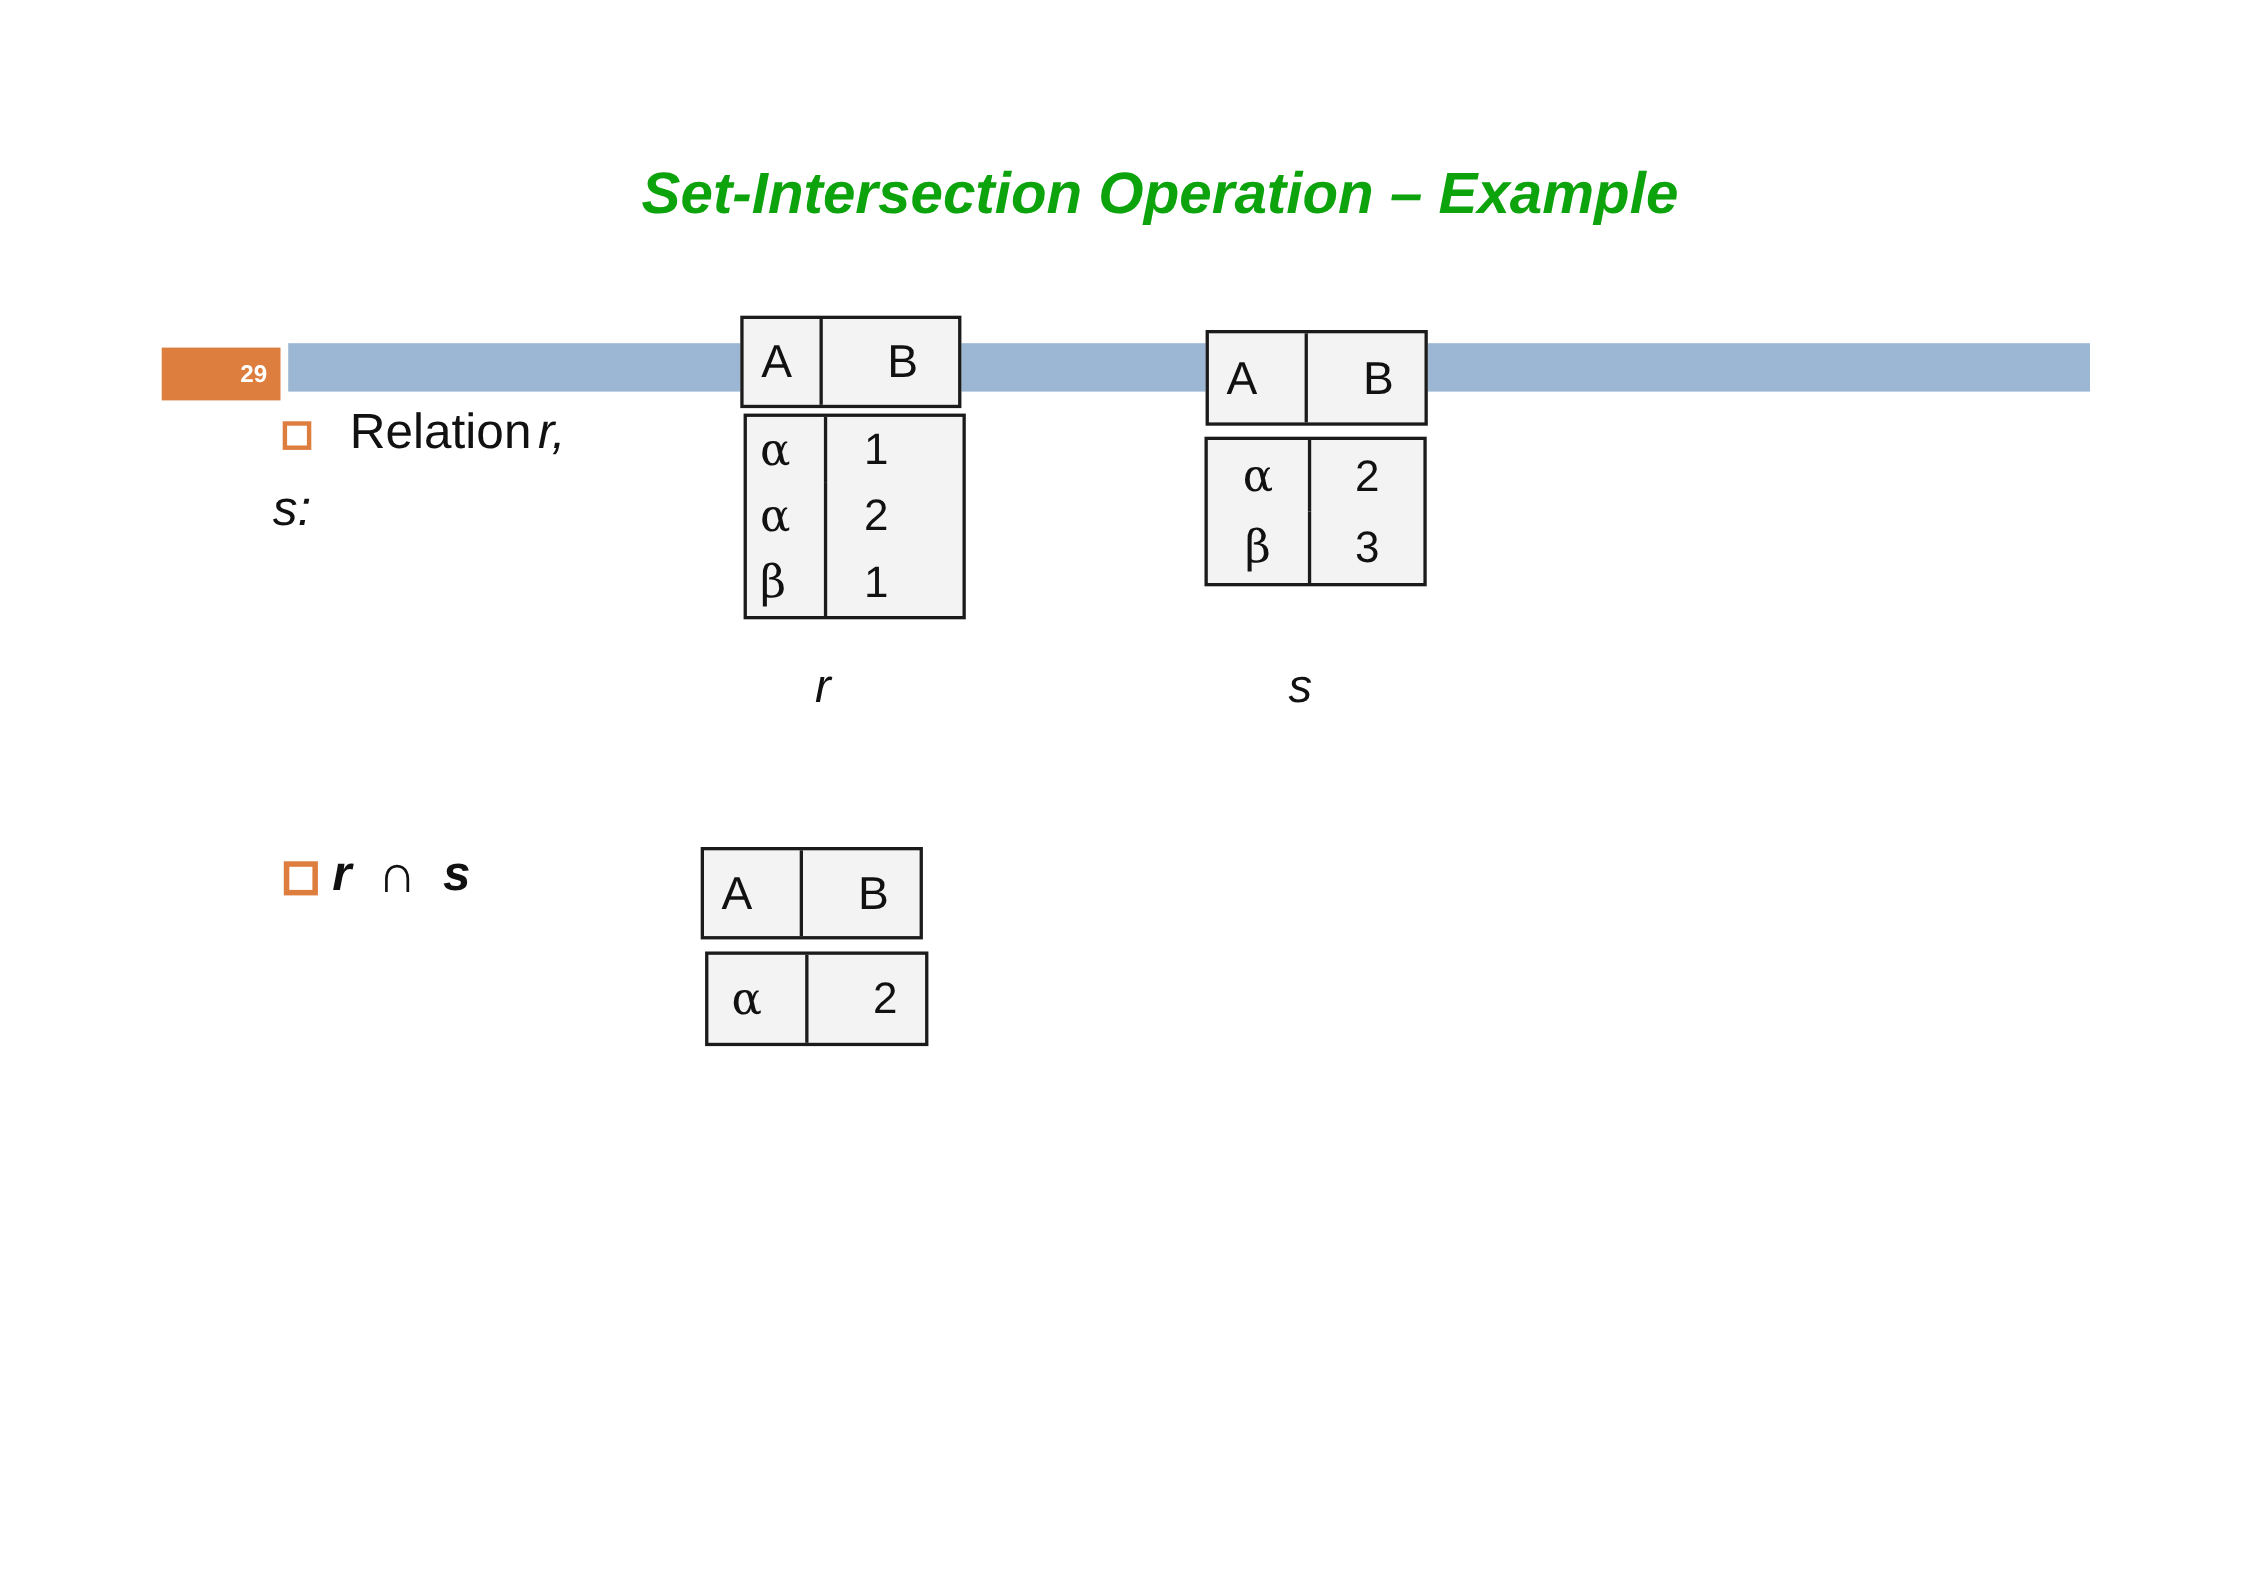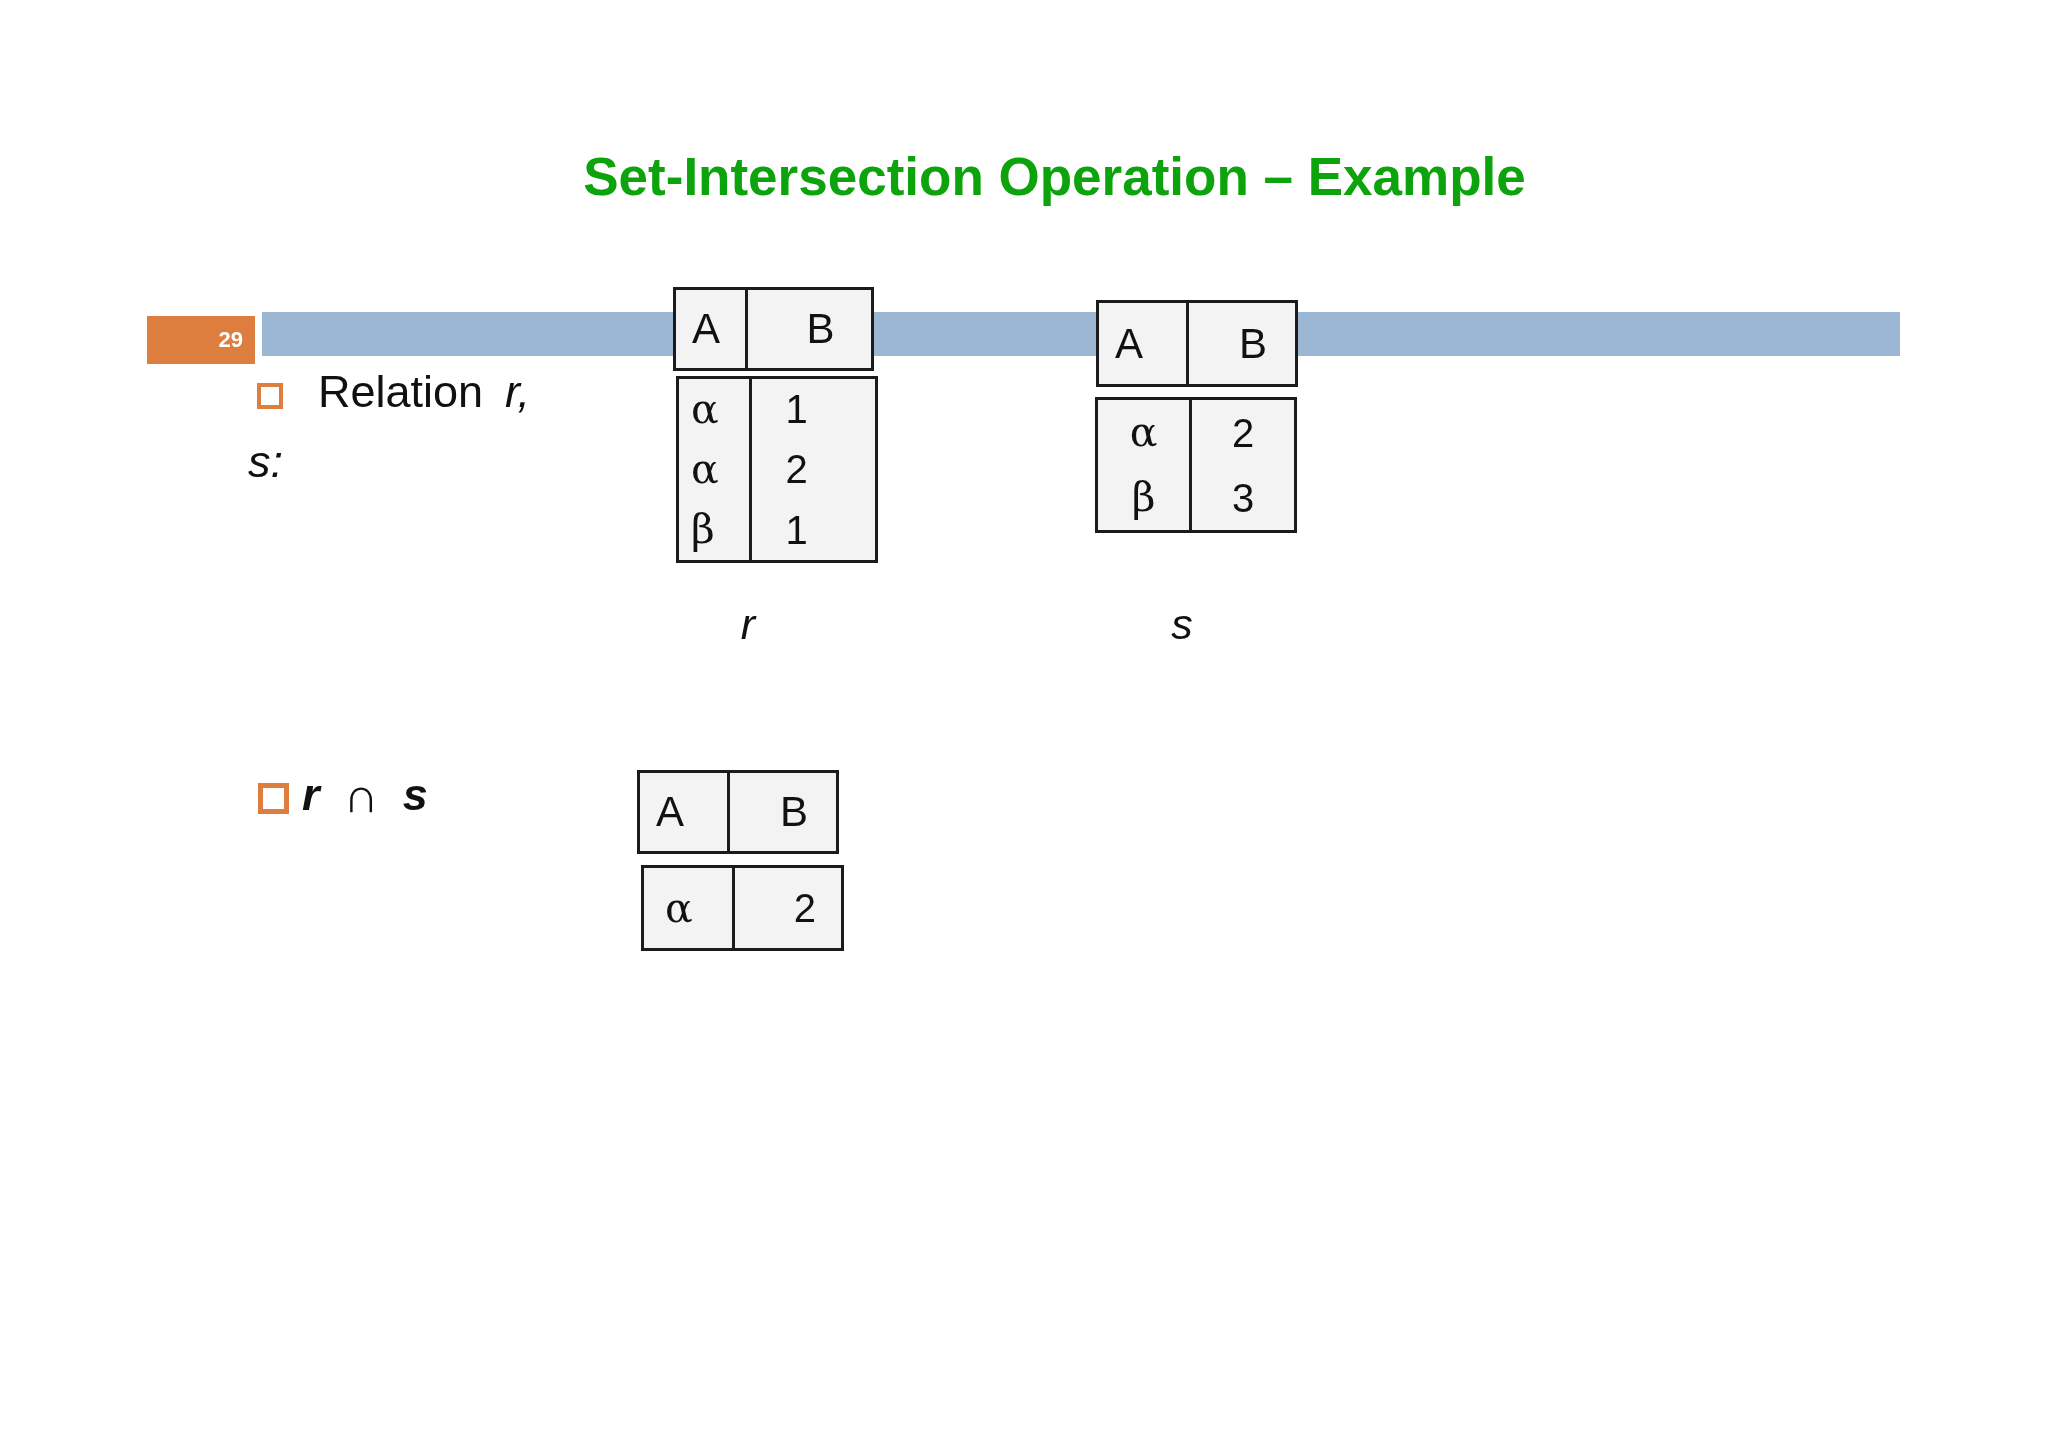--- a/index.html
+++ b/index.html
@@ -12,40 +12,40 @@
   }
   html,body{margin:0;padding:0;background:#ffffff;}
   .slide{
     position:relative;width:2048px;height:1448px;background:#ffffff;overflow:hidden;
     font-family:"Liberation Sans",sans-serif;color:var(--ink);
   }
 
   
   .title{
     position:absolute;top:146px;left:0;width:2048px;box-sizing:border-box;padding-left:61px;
-    text-align:center;font-size:53px;font-weight:bold;color:var(--green);letter-spacing:0;
+    text-align:center;font-size:53px;font-weight:bold;color:var(--green);letter-spacing:0;font-style:italic;
   }
 
   
   .badge{
     position:absolute;left:147px;top:316px;width:108px;height:48px;background:var(--orange);
     color:#ffffff;font-size:22px;font-weight:bold;display:flex;align-items:center;
     justify-content:flex-end;padding-right:12px;box-sizing:border-box;
   }
   .bar{position:absolute;left:262px;top:312px;width:1638px;height:44px;background:var(--blue);z-index:1;}
 
   
   .bullet-sq{position:absolute;box-sizing:border-box;border:4px solid var(--orange);background:transparent;}
   .b1sq{left:257px;top:383px;width:26px;height:26px;}
   .b2sq{left:258px;top:783px;width:31px;height:31px;border-width:5px;}
 
   
   .line{position:absolute;font-size:45px;line-height:1.15;color:var(--ink);}
   .b1l1{left:318px;top:366px;}
-  .b1l1 .w{margin-right:22px;}
+  .b1l1 .w{margin-right:6px;}
   .it{font-style:italic;}
   .b1l2{left:248px;top:436px;}
   .b2row{position:absolute;left:302px;top:765px;display:flex;gap:24px;align-items:baseline;font-size:45px;}
   .b2row .bi{font-weight:bold;font-style:italic;}
   .b2row .op{font-size:49px;font-weight:400;position:relative;top:2px;}
 
   
   .tbox{
     position:absolute;background:var(--cellbg);border:3px solid var(--border);
     box-sizing:border-box;display:flex;z-index:2;

